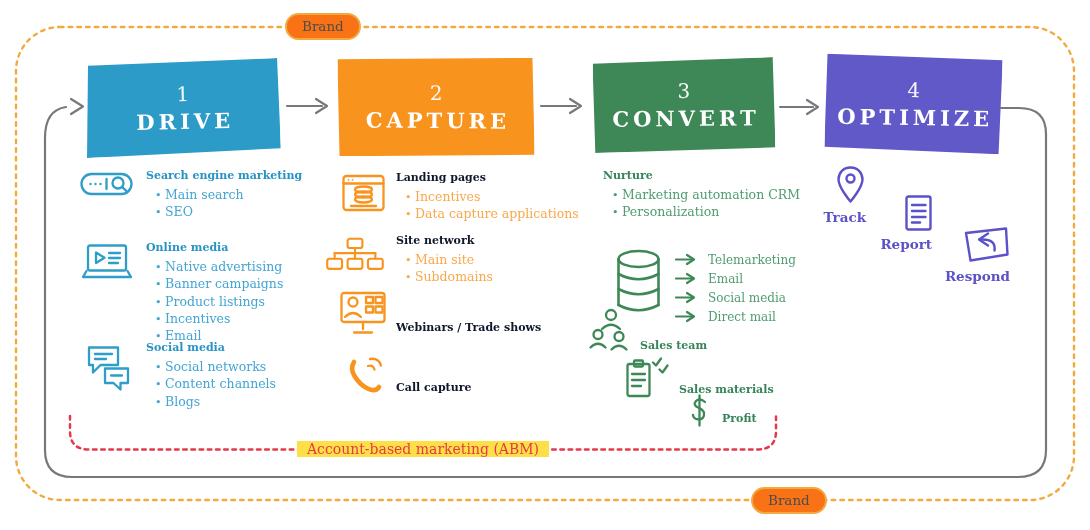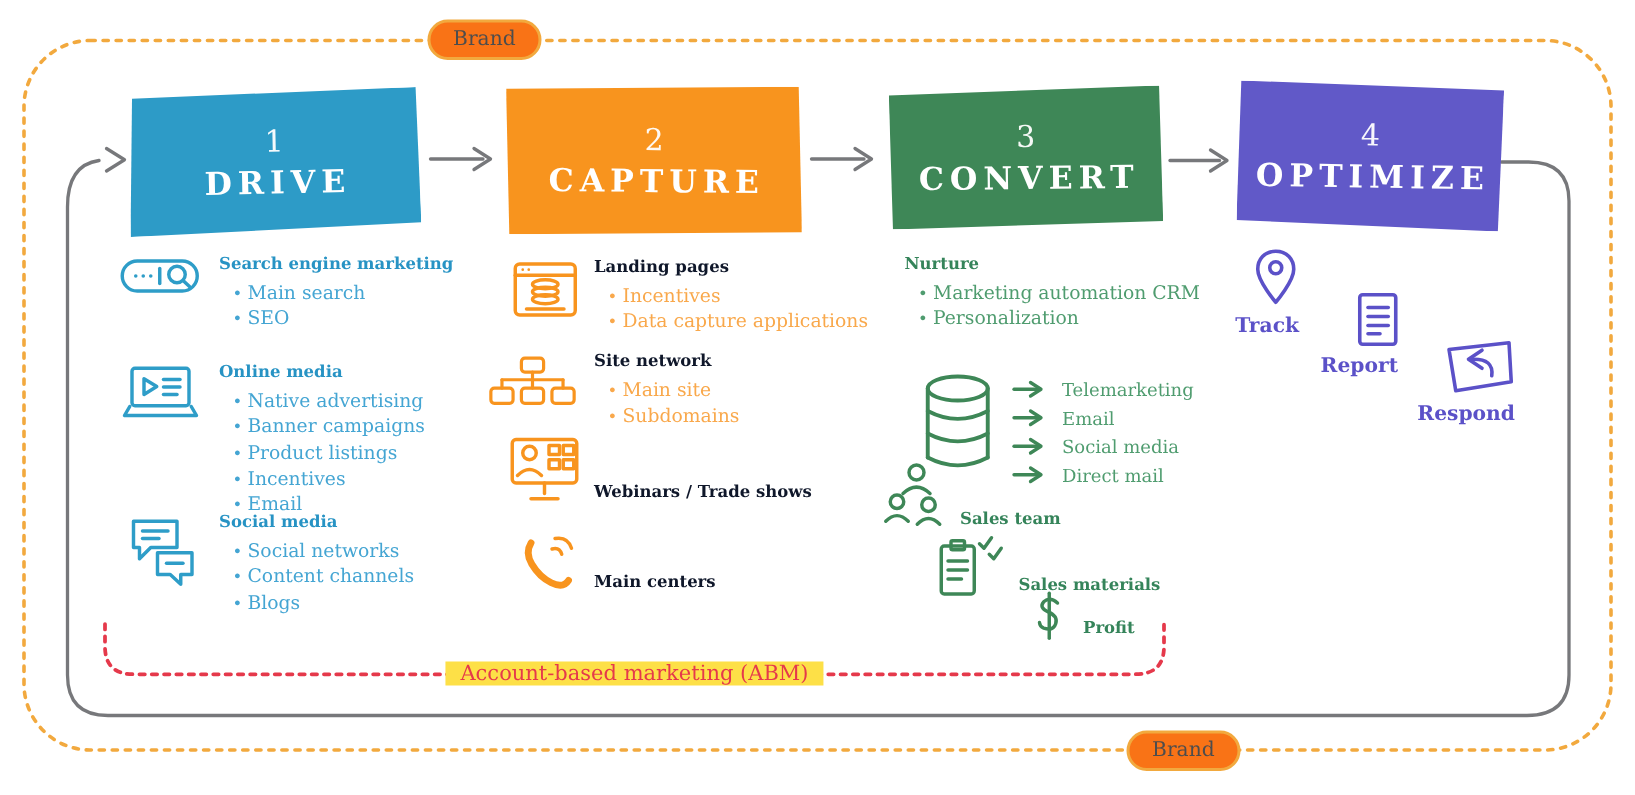--- a/index.html
+++ b/index.html
@@ -221,21 +221,21 @@
   <div class="group s2 vcenter" style="left:343px;top:356px;">
     <div class="iconbox" style="width:43px;">
       <svg width="37" height="40" viewBox="0 0 37 40" class="stroke" stroke="currentColor" stroke-width="4.6">
         <path d="M8 6 Q4 12.5 8.5 20 Q13.5 28.5 21.5 32.5 Q29.5 36.5 33 31"></path>
         <g stroke-width="2.3">
           <path d="M22 10 Q27 8.5 28.5 13.5"></path>
           <path d="M24 3 Q32.5 1.5 35 9.5"></path>
         </g>
       </svg>
     </div>
-    <div class="ghead">Main centers</div>
+    <div class="ghead">Call capture</div>
   </div>
 
   <div class="group s3" style="left:603px;top:168px;">
     <div class="gtext">
       <div class="ghead">Nurture</div>
       <ul>
         <li>Marketing automation CRM</li>
         <li>Personalization</li>
       </ul>
     </div>

